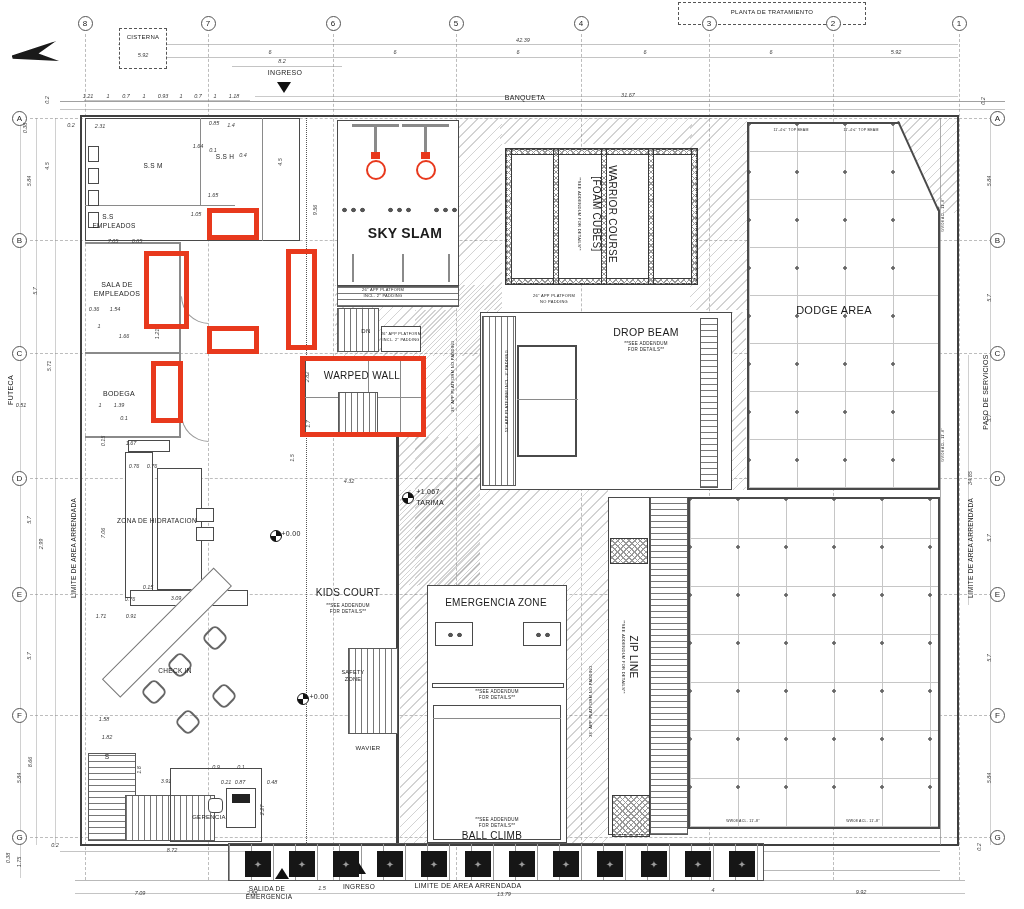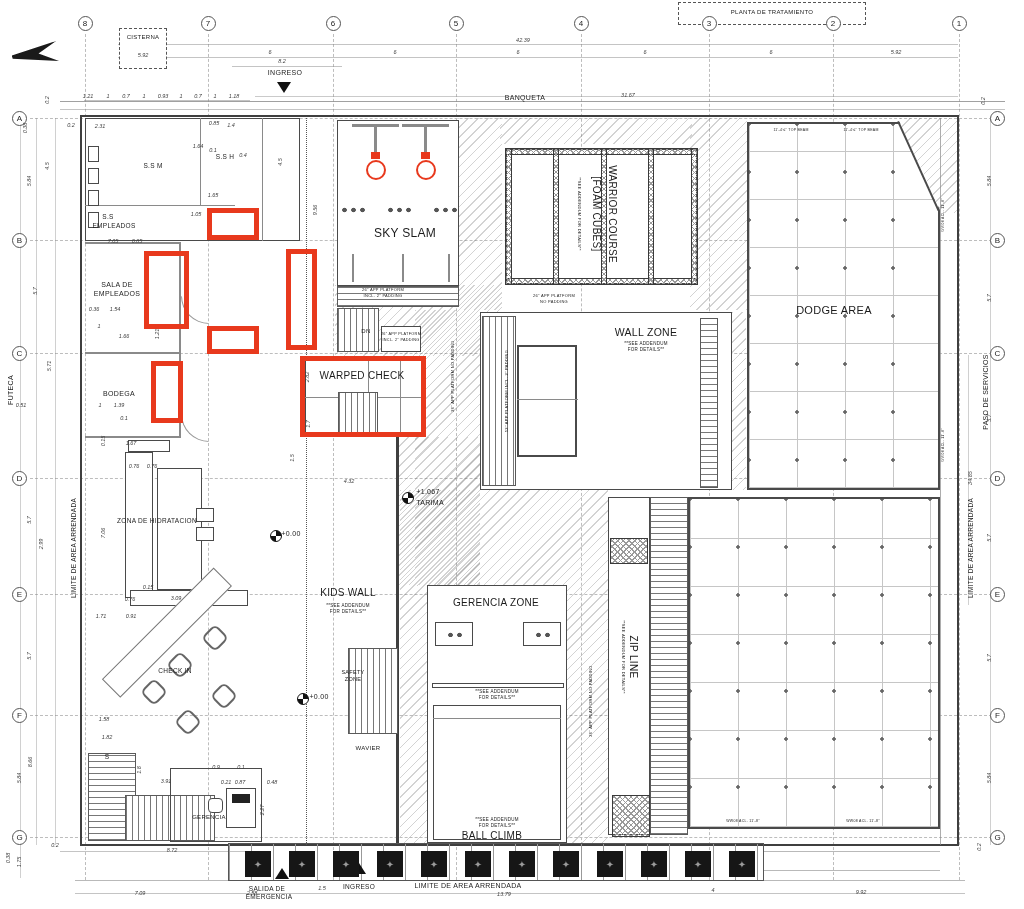--- a/index.html
+++ b/index.html
@@ -242,33 +242,33 @@
       <div class="lb" style="left: 225px; top: 157px; font-size: 6.5px; transform: translate(-50%, -50%);">S.S H</div>
       <div class="lb" style="left: 108px; top: 217px; font-size: 6.5px; transform: translate(-50%, -50%);">S.S</div>
       <div class="lb" style="left: 114px; top: 226px; font-size: 6.5px; transform: translate(-50%, -50%);">EMPLEADOS</div>
       <div class="lb" style="left: 117px; top: 285px; font-size: 7px; transform: translate(-50%, -50%);">SALA DE</div>
       <div class="lb" style="left: 117px; top: 294px; font-size: 7px; transform: translate(-50%, -50%);">EMPLEADOS</div>
       <div class="lb" style="left: 119px; top: 394px; font-size: 7px; transform: translate(-50%, -50%);">BODEGA</div>
       <div class="lb" style="left: 157px; top: 521px; font-size: 6.5px; transform: translate(-50%, -50%);">ZONA DE HIDRATACION</div>
       <div class="lb" style="left: 175px; top: 671px; font-size: 6.5px; transform: translate(-50%, -50%);">CHECK IN</div>
       <div class="lb" style="left: 209px; top: 817px; font-size: 6px; transform: translate(-50%, -50%);">GERENCIA</div>
       <div class="lb" style="left: 107px; top: 757px; font-size: 6.5px; transform: translate(-50%, -50%);">S</div>
-      <div class="lb" style="left: 405px; top: 233px; font-size: 12px; transform: translate(-50%, -50%);">SKY SLAM</div>
-      <div class="lb" style="left: 362px; top: 376px; font-size: 10px; transform: translate(-50%, -50%);">WARPED CHECK</div>
+      <div class="lb" style="left: 405px; top: 233px; font-size: 14px; transform: translate(-50%, -50%); font-weight: bold;">SKY SLAM</div>
+      <div class="lb" style="left: 362px; top: 376px; font-size: 10px; transform: translate(-50%, -50%);">WARPED WALL</div>
       <div class="lb" style="left: 612px; top: 214px; font-size: 10px; transform: translate(-50%, -50%) rotate(90deg);">WARRIOR COURSE</div>
       <div class="lb" style="left: 596px; top: 214px; font-size: 10px; transform: translate(-50%, -50%) rotate(90deg);">[FOAM CUBES]</div>
       <div class="lb" style="left: 579px; top: 214px; font-size: 4px; transform: translate(-50%, -50%) rotate(90deg);">**SEE ADDENDUM FOR DETAILS**</div>
-      <div class="lb" style="left: 646px; top: 333px; font-size: 10.5px; transform: translate(-50%, -50%);">WALL ZONE</div>
+      <div class="lb" style="left: 646px; top: 333px; font-size: 10.5px; transform: translate(-50%, -50%);">DROP BEAM</div>
       <div class="lb" style="left: 646px; top: 344px; font-size: 4.5px; transform: translate(-50%, -50%);">**SEE ADDENDUM</div>
       <div class="lb" style="left: 646px; top: 350px; font-size: 4.5px; transform: translate(-50%, -50%);">FOR DETAILS**</div>
       <div class="lb" style="left: 834px; top: 311px; font-size: 11px; transform: translate(-50%, -50%);">DODGE AREA</div>
-      <div class="lb" style="left: 348px; top: 593px; font-size: 10px; transform: translate(-50%, -50%);">KIDS WALL</div>
+      <div class="lb" style="left: 348px; top: 593px; font-size: 10px; transform: translate(-50%, -50%);">KIDS COURT</div>
       <div class="lb" style="left: 348px; top: 606px; font-size: 4.5px; transform: translate(-50%, -50%);">**SEE ADDENDUM</div>
       <div class="lb" style="left: 348px; top: 612px; font-size: 4.5px; transform: translate(-50%, -50%);">FOR DETAILS**</div>
-      <div class="lb" style="left: 496px; top: 603px; font-size: 10px; transform: translate(-50%, -50%);">GERENCIA ZONE</div>
+      <div class="lb" style="left: 496px; top: 603px; font-size: 10px; transform: translate(-50%, -50%);">EMERGENCIA ZONE</div>
       <div class="lb" style="left: 497px; top: 692px; font-size: 4.5px; transform: translate(-50%, -50%);">**SEE ADDENDUM</div>
       <div class="lb" style="left: 497px; top: 698px; font-size: 4.5px; transform: translate(-50%, -50%);">FOR DETAILS**</div>
       <div class="lb" style="left: 497px; top: 820px; font-size: 4.5px; transform: translate(-50%, -50%);">**SEE ADDENDUM</div>
       <div class="lb" style="left: 497px; top: 826px; font-size: 4.5px; transform: translate(-50%, -50%);">FOR DETAILS**</div>
       <div class="lb" style="left: 492px; top: 836px; font-size: 10px; transform: translate(-50%, -50%);">BALL CLIMB</div>
       <div class="lb" style="left: 353px; top: 673px; font-size: 5.5px; transform: translate(-50%, -50%);">SAFETY</div>
       <div class="lb" style="left: 353px; top: 680px; font-size: 5.5px; transform: translate(-50%, -50%);">ZONE</div>
       <div class="lb" style="left: 368px; top: 748px; font-size: 6px; transform: translate(-50%, -50%);">WAVIER</div>
       <div class="lb" style="left: 633px; top: 657px; font-size: 10px; transform: translate(-50%, -50%) rotate(90deg);">ZIP LINE</div>
       <div class="lb" style="left: 623px; top: 657px; font-size: 4px; transform: translate(-50%, -50%) rotate(90deg);">**SEE ADDENDUM FOR DETAILS**</div>

